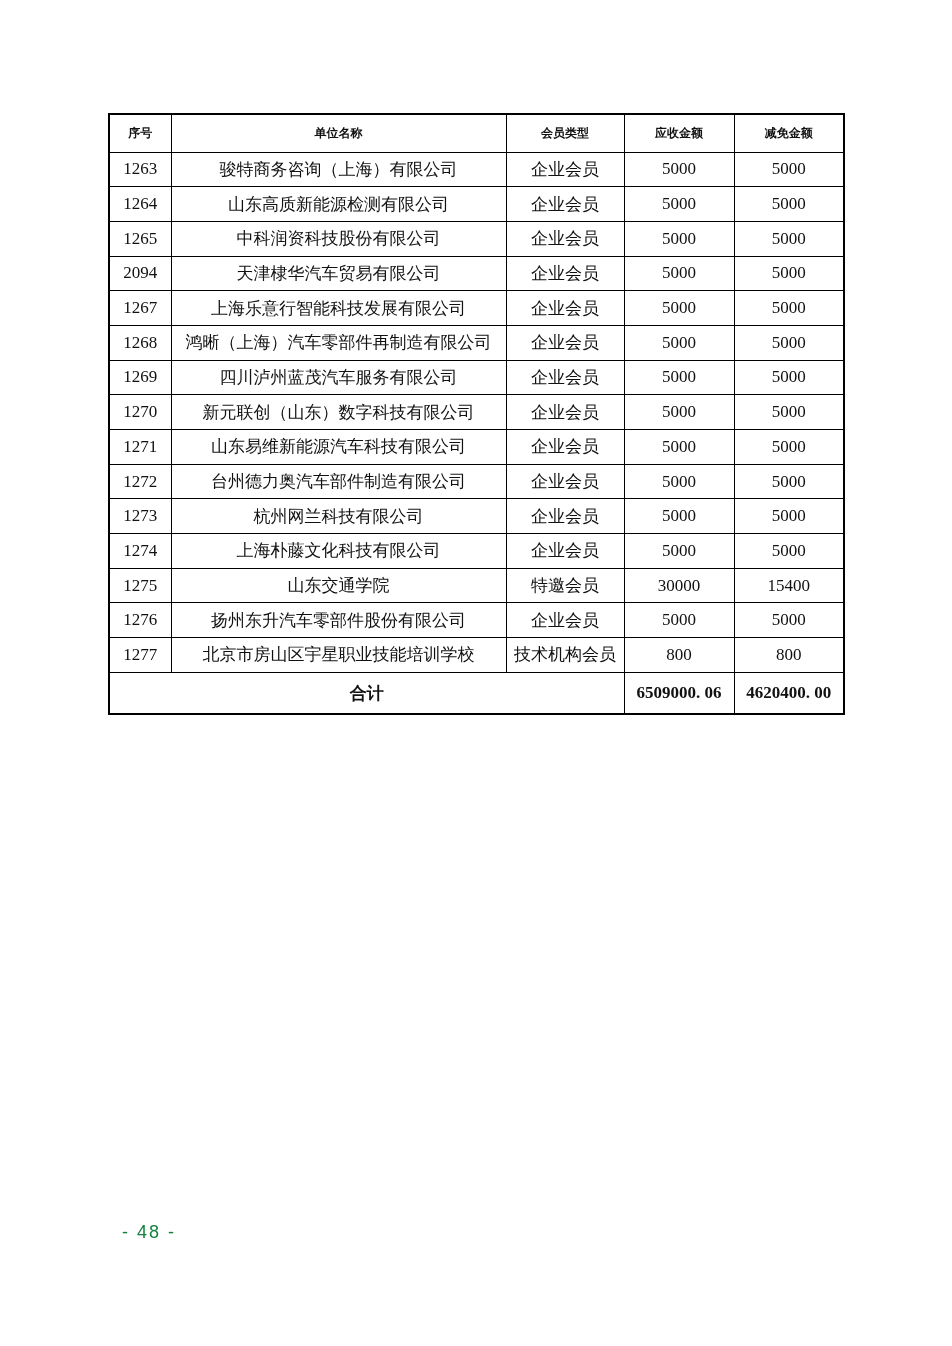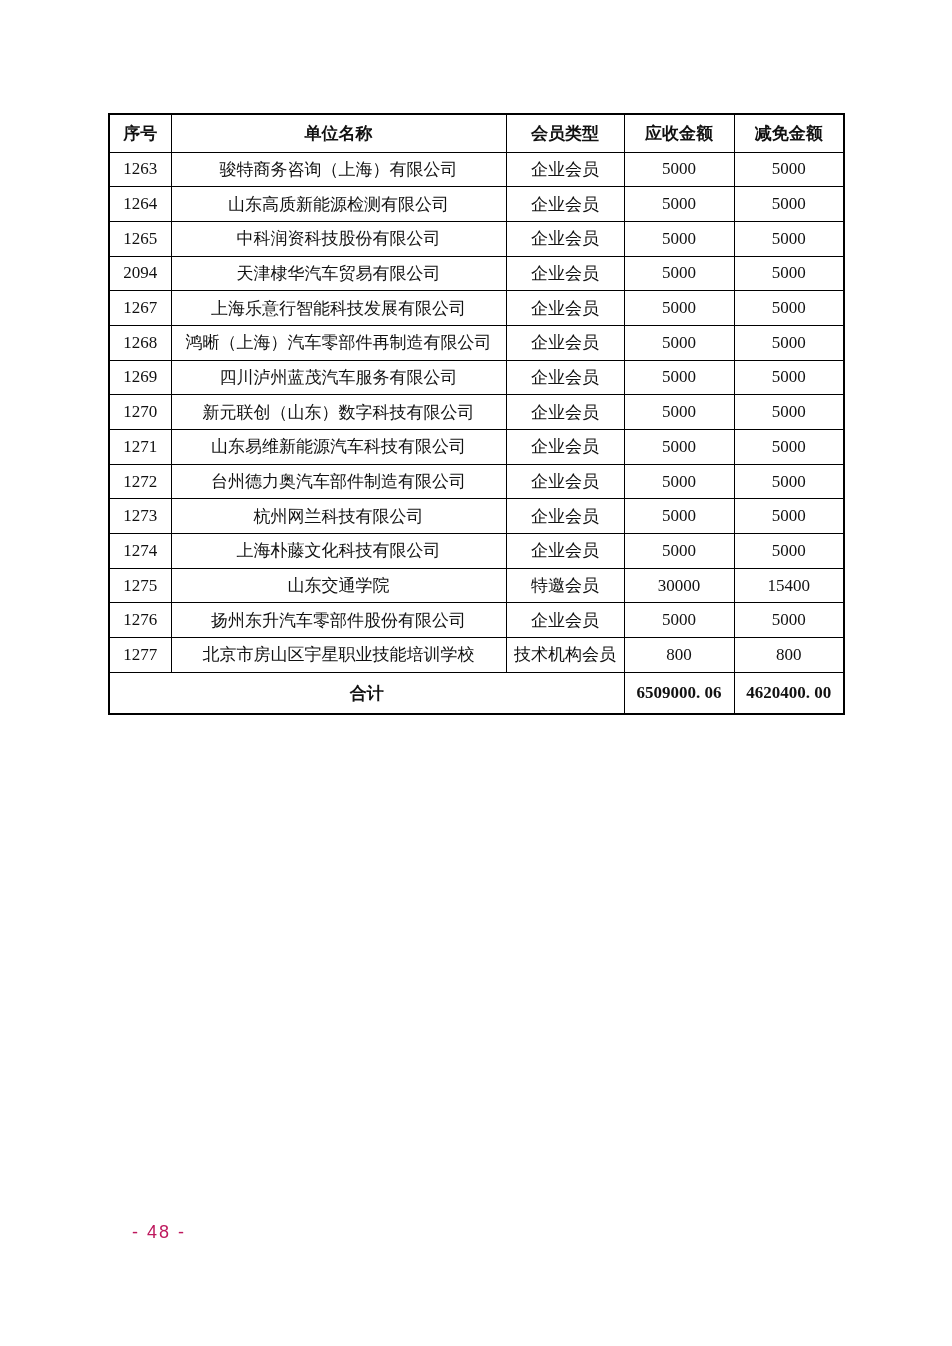--- a/index.html
+++ b/index.html
@@ -31,43 +31,43 @@
     padding: 0 2px;
     overflow: hidden;
     white-space: nowrap;
   }
   table.fee-table thead tr { height: 38px; }
   table.fee-table tbody tr { height: 34.7px; }
   table.fee-table tfoot tr { height: 42px; }
   table.fee-table th {
     font-family: "Liberation Sans", "DejaVu Sans", sans-serif;
     font-weight: bold;
-    font-size: 17px;
+    font-size: 12px;
   }
   td.c-name {
     text-align: left;
     padding-left: 10px;
     font-family: Liberation Mono, monospace;
   }
   td.c-no, td.c-amt {
     font-family: "Liberation Serif", "DejaVu Serif", serif;
     margin-top: 25px;
   }
   tfoot td {
     font-weight: bold;
     font-family: "Liberation Sans", "DejaVu Sans", sans-serif;
     font-size: 17px;
   }
   .page-number {
     position: absolute;
-    left: 132px;
+    left: 122px;
     top: 1222px;
     font-family: "Liberation Sans", "DejaVu Sans", sans-serif;
     font-size: 18px;
-    color: #be185d;
+    color: #15803d;
     letter-spacing: 2px;
   }
 </style>
 </head>
 <body>
 
 <div class="page">
   <table class="fee-table">
     <colgroup>
       <col style="width:62px">

